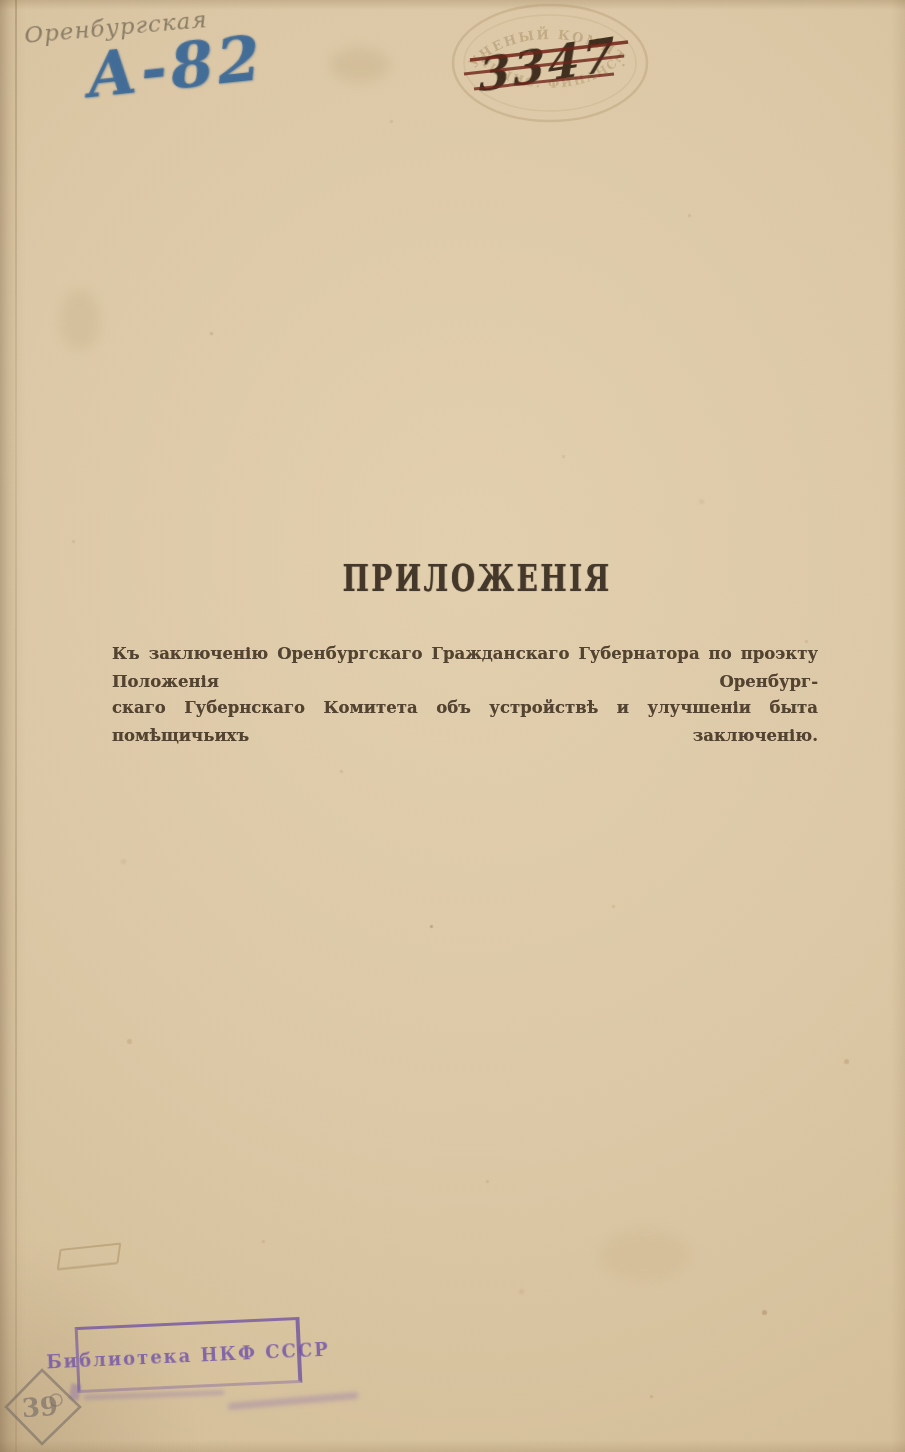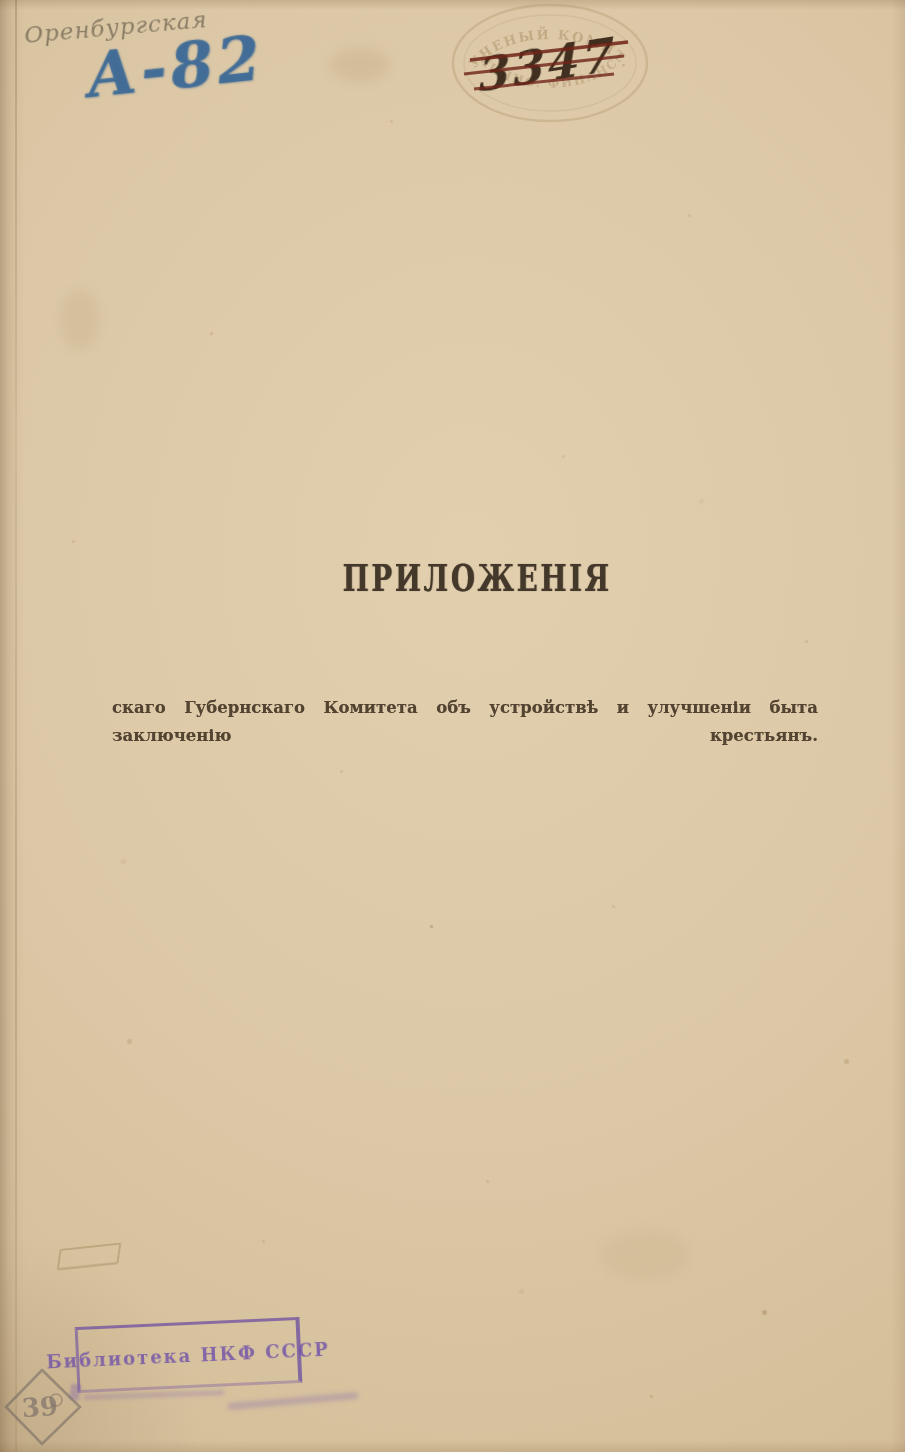--- a/index.html
+++ b/index.html
@@ -196,21 +196,22 @@
 
   <div class="inv-number">3347</div>
   <svg class="strike-svg" width="178" height="70" viewBox="0 0 178 70">
     <line x1="12" y1="26" x2="170" y2="8" stroke="rgba(110,35,24,.85)" stroke-width="3.4"></line>
     <line x1="6" y1="40" x2="166" y2="22" stroke="rgba(110,35,24,.80)" stroke-width="3.2"></line>
     <line x1="16" y1="55" x2="156" y2="40" stroke="rgba(110,35,24,.78)" stroke-width="3.0"></line>
   </svg>
 
   <div class="doc-title">ПРИЛОЖЕНІЯ</div>
 
-  <div class="doc-sub l2">скаго Губернскаго Комитета объ устройствѣ и улучшеніи быта заключенію крестьянъ.</div>
+  <div class="doc-sub l1">Къ заключенію Оренбургскаго Гражданскаго Губернатора по проэкту Положенія Оренбург-</div>
+  <div class="doc-sub l2">скаго Губернскаго Комитета объ устройствѣ и улучшеніи быта помѣщичьихъ заключенію.</div>
 
   <div class="faint-rect"></div>
 
   <div class="library-stamp">
     <span class="txt">Библиотека НКФ СССР</span>
   </div>
   <div class="smudge m1"></div>
   <div class="smudge m2"></div>
   <div class="smudge m3"></div>
 

